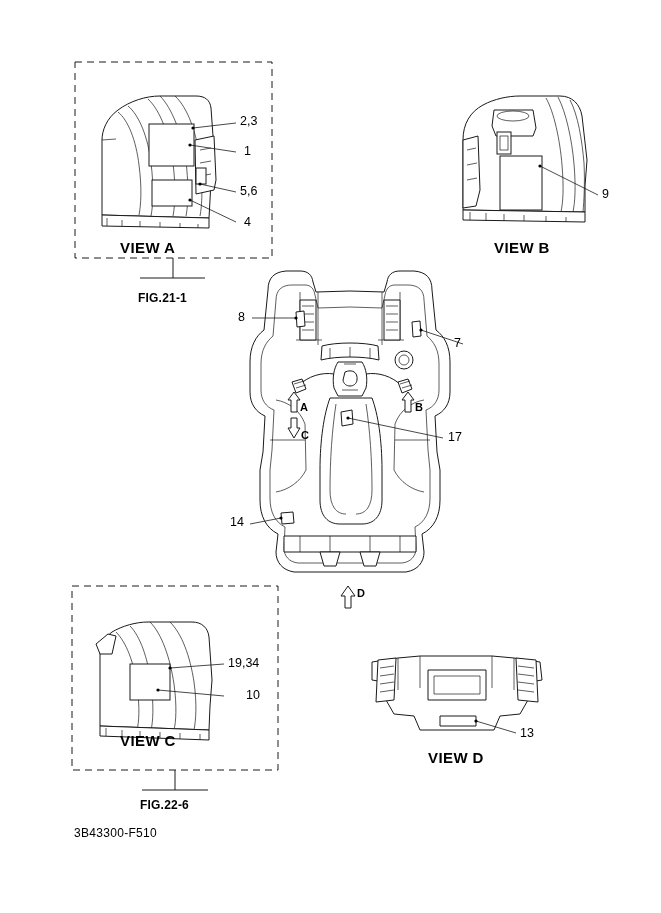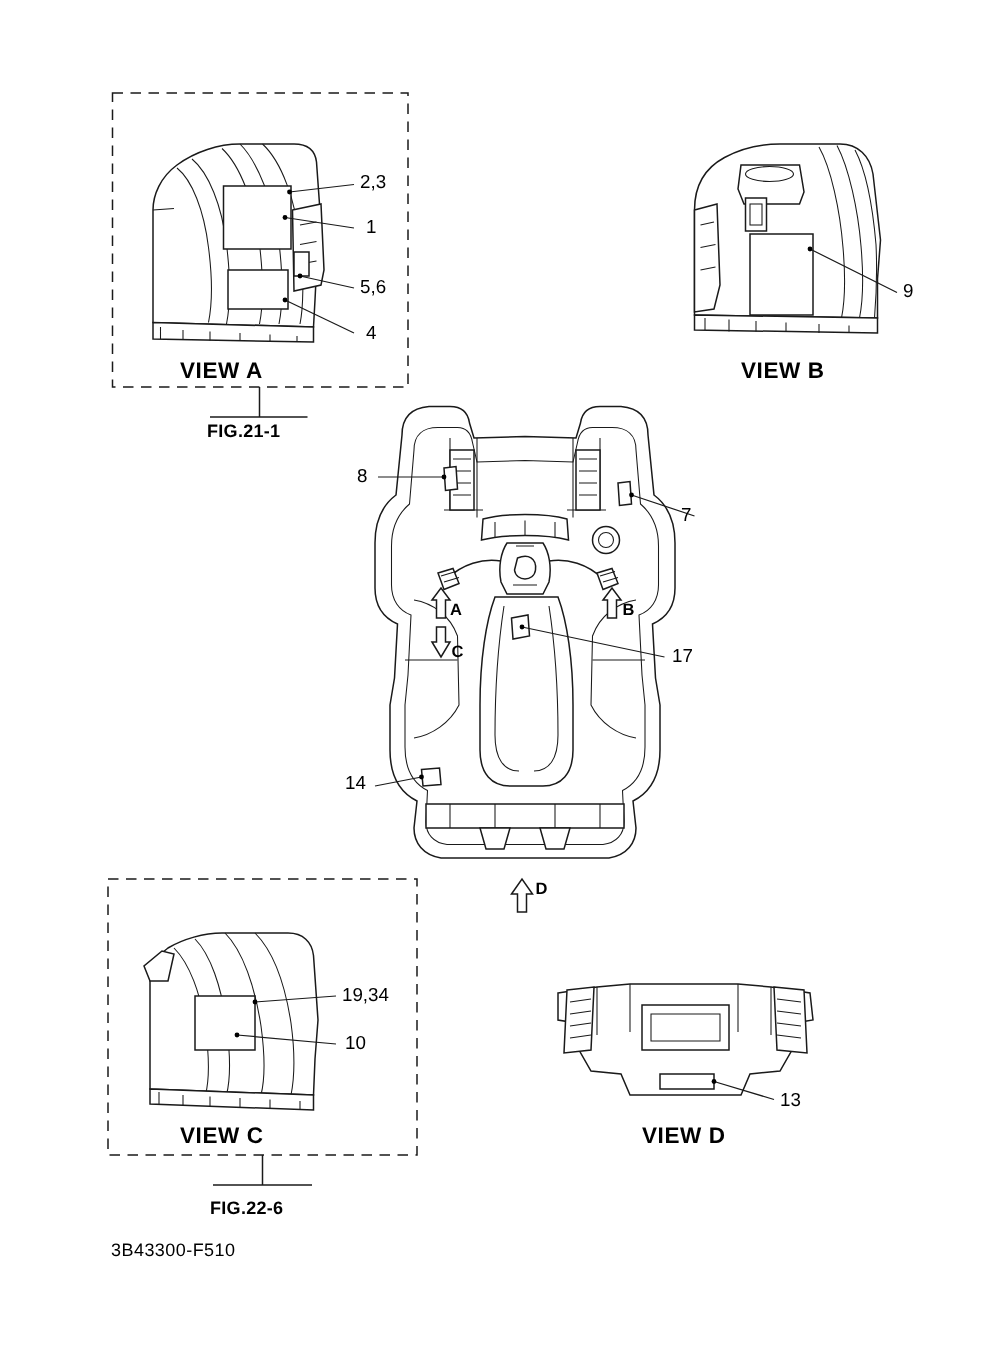--- a/index.html
+++ b/index.html
@@ -249,38 +249,38 @@
     </g>
 
   </svg>
 
   <div class="lbl num" style="left:240px; top:115px;">2,3</div>
   <div class="lbl num" style="left:244px; top:145px;">1</div>
   <div class="lbl num" style="left:240px; top:185px;">5,6</div>
   <div class="lbl num" style="left:244px; top:216px;">4</div>
 
   <div class="lbl bold" style="left:120px; top:241px;">VIEW A</div>
-  <div class="lbl fig" style="left:138px; top:281px;text-align:center;">FIG.21-1</div>
+  <div class="lbl fig" style="left:138px; top:292px;text-align:center;">FIG.21-1</div>
 
   <div class="lbl num" style="left:602px; top:188px;">9</div>
   <div class="lbl bold" style="left:494px; top:241px;">VIEW B</div>
 
   <div class="lbl num" style="left:238px; top:311px;">8</div>
   <div class="lbl num" style="left:454px; top:337px;">7</div>
   <div class="lbl num" style="left:448px; top:431px;">17</div>
   <div class="lbl num" style="left:230px; top:516px;">14</div>
 
   <div class="lbl arrowletter" style="left:300px; top:401px;">A</div>
   <div class="lbl arrowletter" style="left:415px; top:401px;">B</div>
   <div class="lbl arrowletter" style="left:301px; top:429px;">C</div>
   <div class="lbl arrowletter" style="left:357px; top:587px;">D</div>
 
   <div class="lbl num" style="left:228px; top:657px;">19,34</div>
-  <div class="lbl num" style="left:230px; top:689px;">10</div>
-  <div class="lbl bold" style="left:120px; top:751px;">VIEW C</div>
+  <div class="lbl num" style="left:246px; top:689px;">10</div>
+  <div class="lbl bold" style="left:120px; top:734px;">VIEW C</div>
   <div class="lbl fig" style="left:140px; top:799px;">FIG.22-6</div>
 
   <div class="lbl num" style="left:520px; top:727px;">13</div>
   <div class="lbl bold" style="left:428px; top:751px;">VIEW D</div>
 
   <div class="lbl code" style="left:74px; top:827px;">3B43300-F510</div>
 
 </div>
 
 </body></html>

